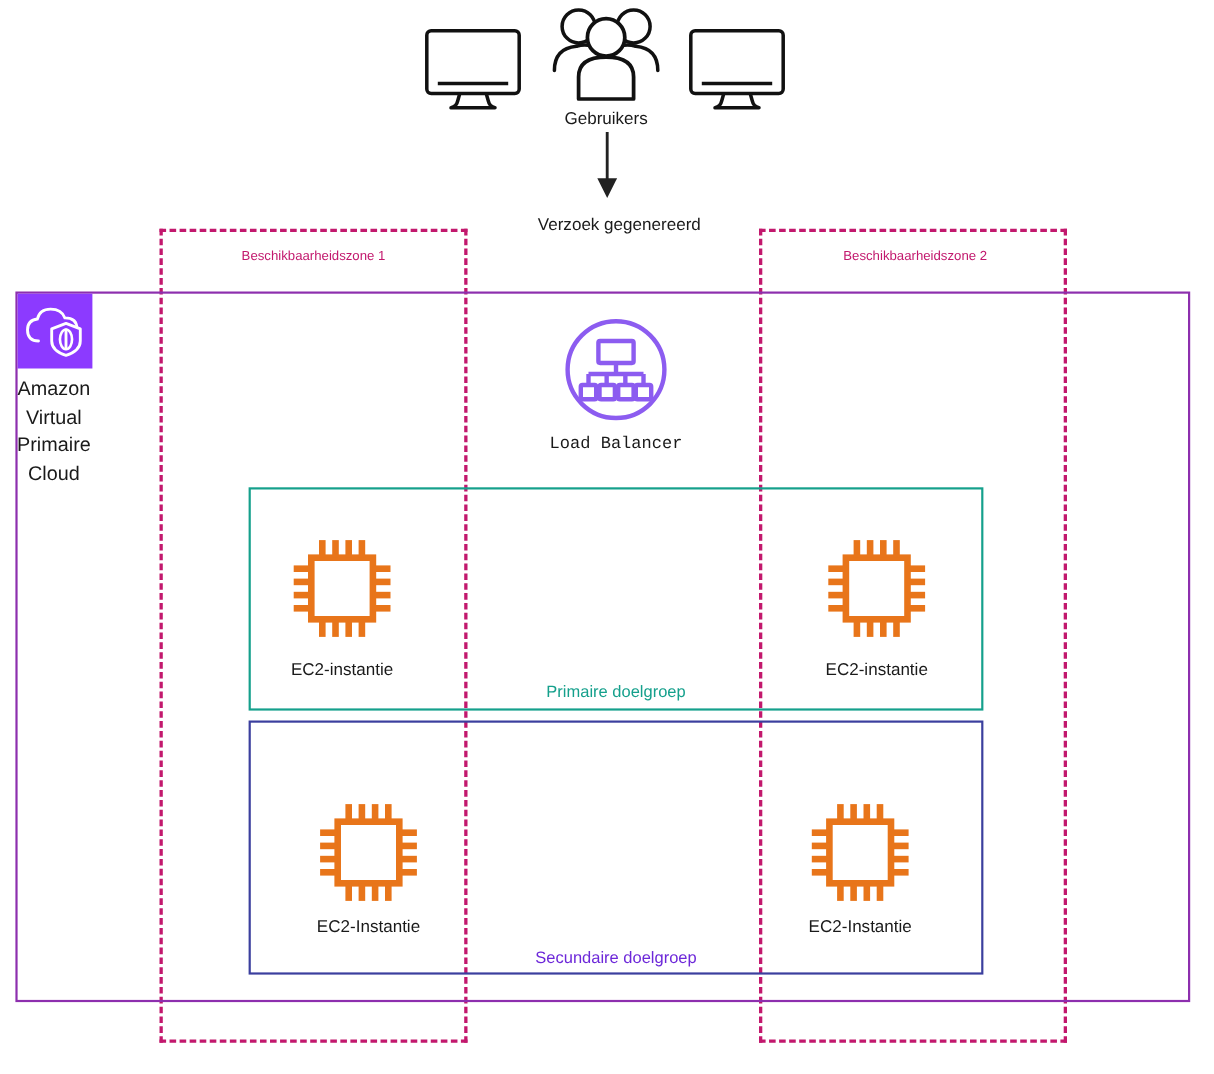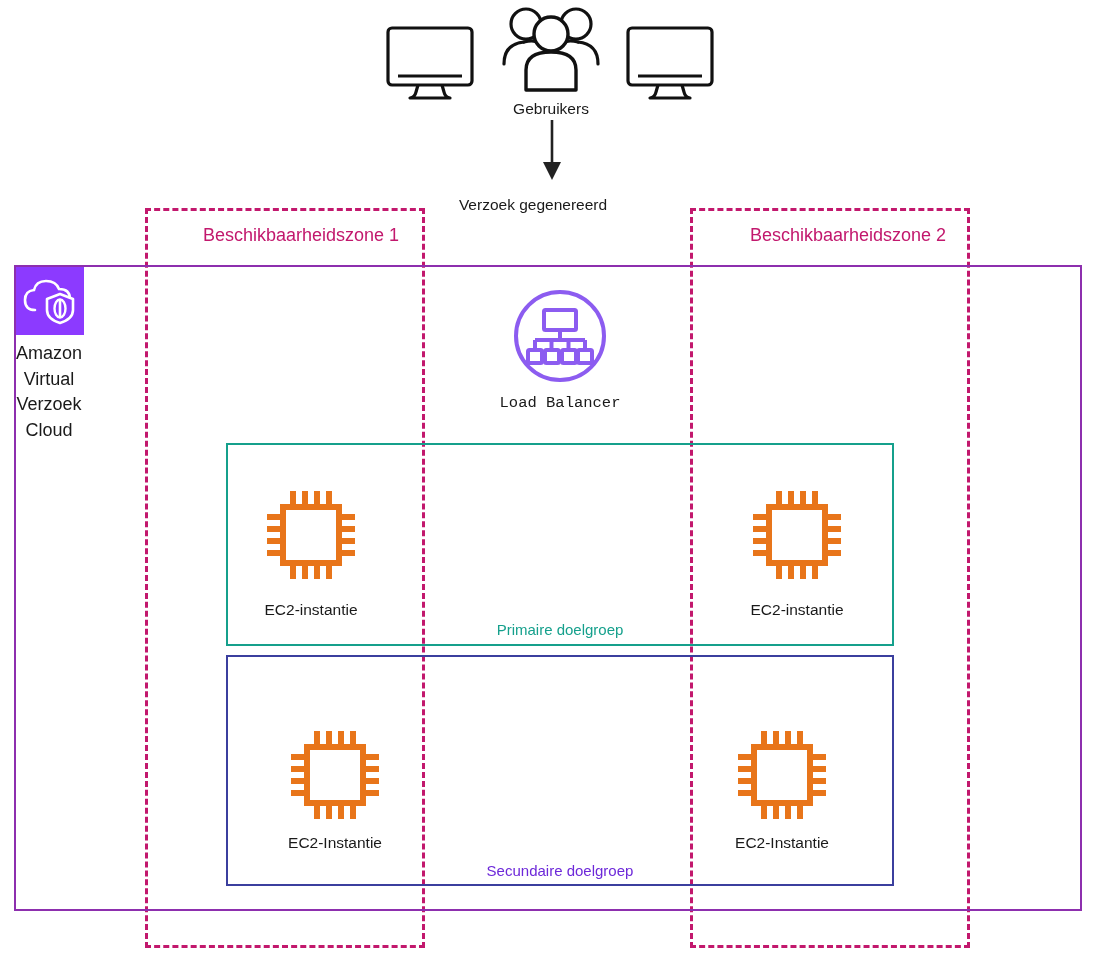--- a/index.html
+++ b/index.html
@@ -20,26 +20,25 @@
     position: absolute;
     font-size: 15.5px;
     color: #1a1a1a;
     white-space: nowrap;
     line-height: 1.25;
   }
   .lbl.center { transform: translateX(-50%); text-align: center; }
 
   .az-label {
     position: absolute;
-    font-size: 18px;
+    font-size: 12px;
     color: #c2186d;
     white-space: nowrap;
     transform: translateX(-50%);
     text-align: center;
-    margin-left: 16px;
   }
 
   .tg-label {
     position: absolute;
     font-size: 15px;
     white-space: nowrap;
     transform: translateX(-50%);
   }
   .tg-primary  { color: #15a08c; }
   .tg-secondary{ color: #6d28d9; }
@@ -116,21 +115,21 @@
 
   <div class="lbl center" style="left:551px; top:99px;">Gebruikers</div>
 
   <div class="icon-wrap" style="left:538px; top:120px;">
     <svg width="28" height="62" viewBox="0 0 28 62">
       <line x1="14" y1="0" x2="14" y2="44" stroke="#222222" stroke-width="2.6"></line>
       <path d="M5 42 L14 60 L23 42 Z" fill="#222222"></path>
     </svg>
   </div>
 
-  <div class="lbl center" style="left:533px; top:195px;text-align:center;">Verzoek gegenereerd</div>
+  <div class="lbl center" style="left:563px; top:195px;text-align:center;">Verzoek gegenereerd</div>
 
   <div class="az-box" style="left:145px; top:208px; width:280px; height:740px;"></div>
   <div class="az-label" style="left:285px; top:225px;">Beschikbaarheidszone 1</div>
 
   <div class="az-box" style="left:690px; top:208px; width:280px; height:740px;"></div>
   <div class="az-label" style="left:832px; top:225px;">Beschikbaarheidszone 2</div>
 
   <div class="vpc-box" style="left:14px; top:265px; width:1068px; height:646px;"></div>
 
   <div class="vpc-icon" style="left:16px; top:267px; width:68px; height:68px;">
@@ -138,21 +137,21 @@
       <path d="M12 33 Q2 33 2 23 Q2 14 11 13 Q13 4 23 4 Q33 4 36 12 Q47 12 47 22" fill="none" stroke="#ffffff" stroke-width="2.6" stroke-linecap="round"></path>
       <path d="M37 17 L50 22 L50 33 Q50 42 37 46 Q24 42 24 33 L24 22 Z" fill="#8c3aff" stroke="#ffffff" stroke-width="2.6" stroke-linejoin="round"></path>
       <path d="M37 23 L37 40" stroke="#ffffff" stroke-width="2.6" stroke-linecap="round"></path>
       <ellipse cx="37" cy="31.5" rx="5.5" ry="9" fill="none" stroke="#ffffff" stroke-width="2.4"></ellipse>
     </svg>
   </div>
 
   <div class="vpc-label" style="left:7px; top:341px;">
     <div>Amazon</div>
     <div>Virtual</div>
-    <div>Verzoek</div>
+    <div>Primaire</div>
     <div>Cloud</div>
   </div>
 
   <div class="icon-wrap" style="left:512px; top:288px;">
     <svg width="96" height="96" viewBox="0 0 96 96">
       <circle cx="48" cy="48" r="44" fill="none" stroke="#8c5cf0" stroke-width="4"></circle>
       <rect x="32" y="22" width="32" height="20" rx="1.5" fill="none" stroke="#8c5cf0" stroke-width="4"></rect>
       <line x1="48" y1="42" x2="48" y2="52" stroke="#8c5cf0" stroke-width="4"></line>
       <line x1="23" y1="52" x2="73" y2="52" stroke="#8c5cf0" stroke-width="4"></line>
       <line x1="23" y1="52" x2="23" y2="62" stroke="#8c5cf0" stroke-width="4"></line>

